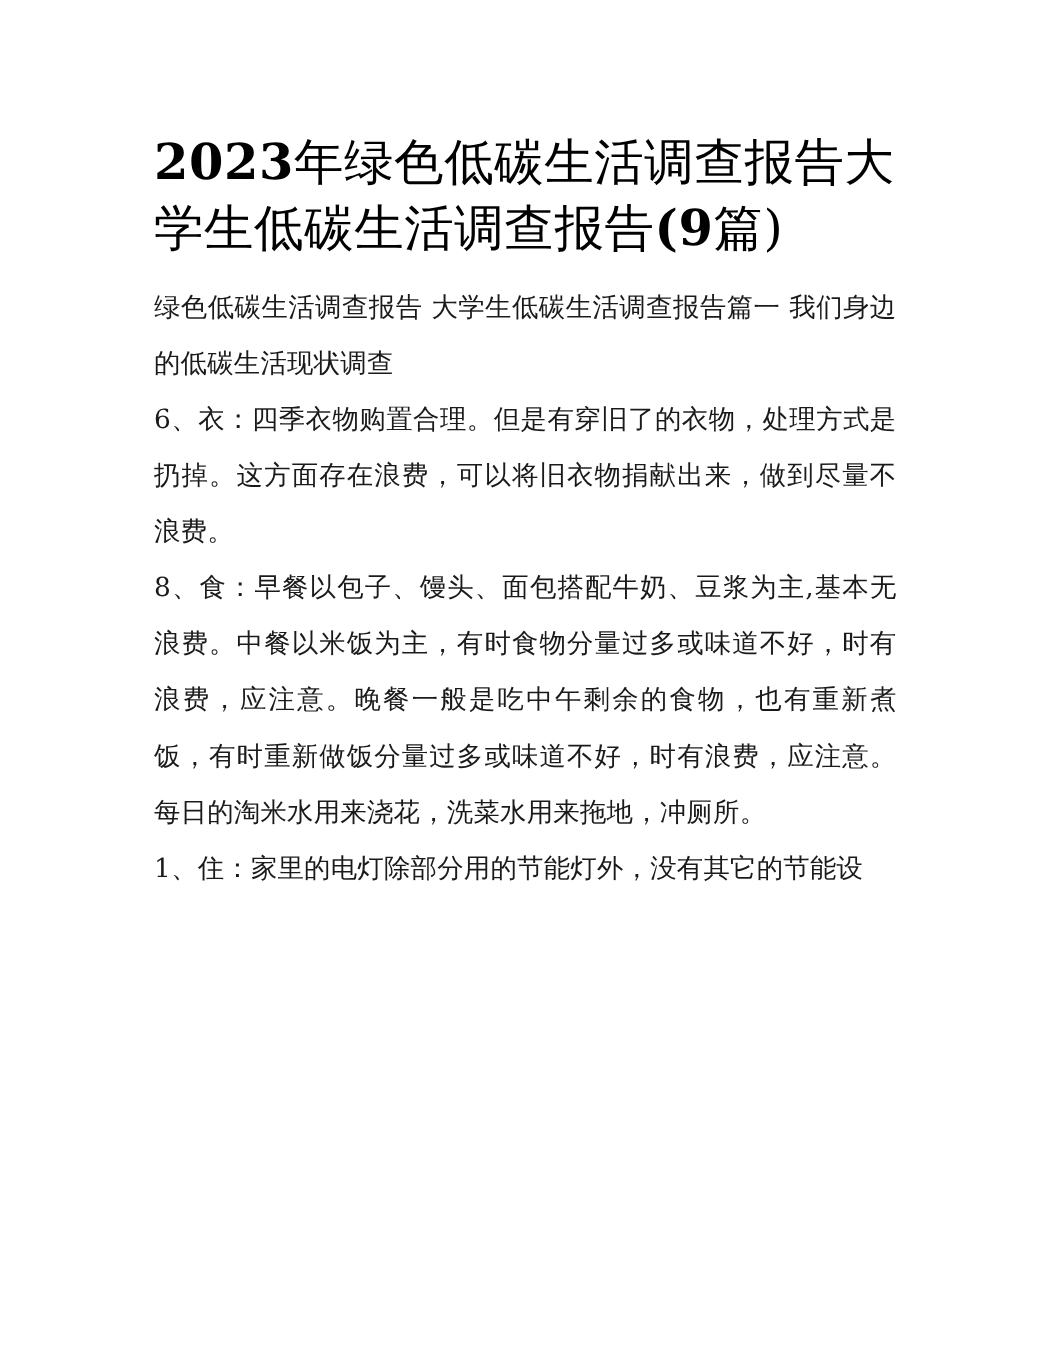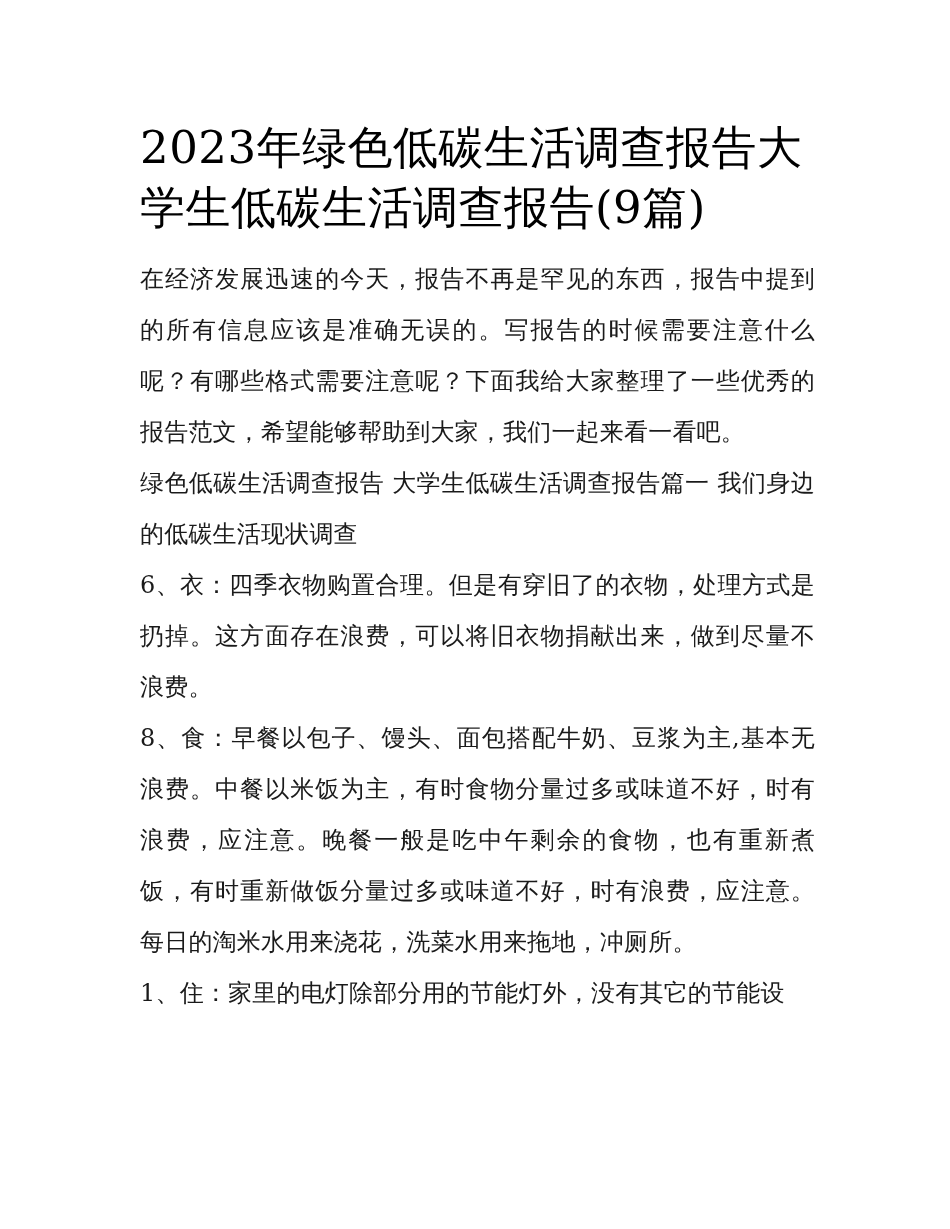--- a/index.html
+++ b/index.html
@@ -23,40 +23,39 @@
     }
     .title {
       margin: 0;
       font-size: 45px;
       line-height: 60px;
       font-weight: normal;
       letter-spacing: 0.5px;
       color: #000000;
     }
     .title .num {
-      font-weight: normal;
+      font-weight: bold;
     }
     .body {
       margin-top: 16px;
     }
     .para {
       margin: 0;
       font-size: 24px;
       line-height: 51px;
       letter-spacing: 0.2px;
       text-align: justify;
       color: #1a1a1a;
     }
   </style>
 </head>
 <body>
 
 <div class="page">
   <h1 class="title"><span class="num">2023</span><span>年绿色低碳生活调查报告大学生低碳生活调查报告</span><span class="num">(9</span><span>篇)</span></h1>
 
   <div class="body">
-    <p class="para">在经济发展迅速的今天，报告不再是罕见的东西，报告中提到的所有信息应该是准确无误的。写报告的时候需要注意什么呢？有哪些格式需要注意呢？下面我给大家整理了一些优秀的报告范文，希望能够帮助到大家，我们一起来看一看吧。</p>
     <p class="para">绿色低碳生活调查报告 大学生低碳生活调查报告篇一 我们身边的低碳生活现状调查</p>
     <p class="para">6、衣：四季衣物购置合理。但是有穿旧了的衣物，处理方式是扔掉。这方面存在浪费，可以将旧衣物捐献出来，做到尽量不浪费。</p>
     <p class="para">8、食：早餐以包子、馒头、面包搭配牛奶、豆浆为主,基本无浪费。中餐以米饭为主，有时食物分量过多或味道不好，时有浪费，应注意。晚餐一般是吃中午剩余的食物，也有重新煮饭，有时重新做饭分量过多或味道不好，时有浪费，应注意。每日的淘米水用来浇花，洗菜水用来拖地，冲厕所。</p>
     <p class="para">1、住：家里的电灯除部分用的节能灯外，没有其它的节能设</p>
   </div>
 </div>
 
 </body></html>

